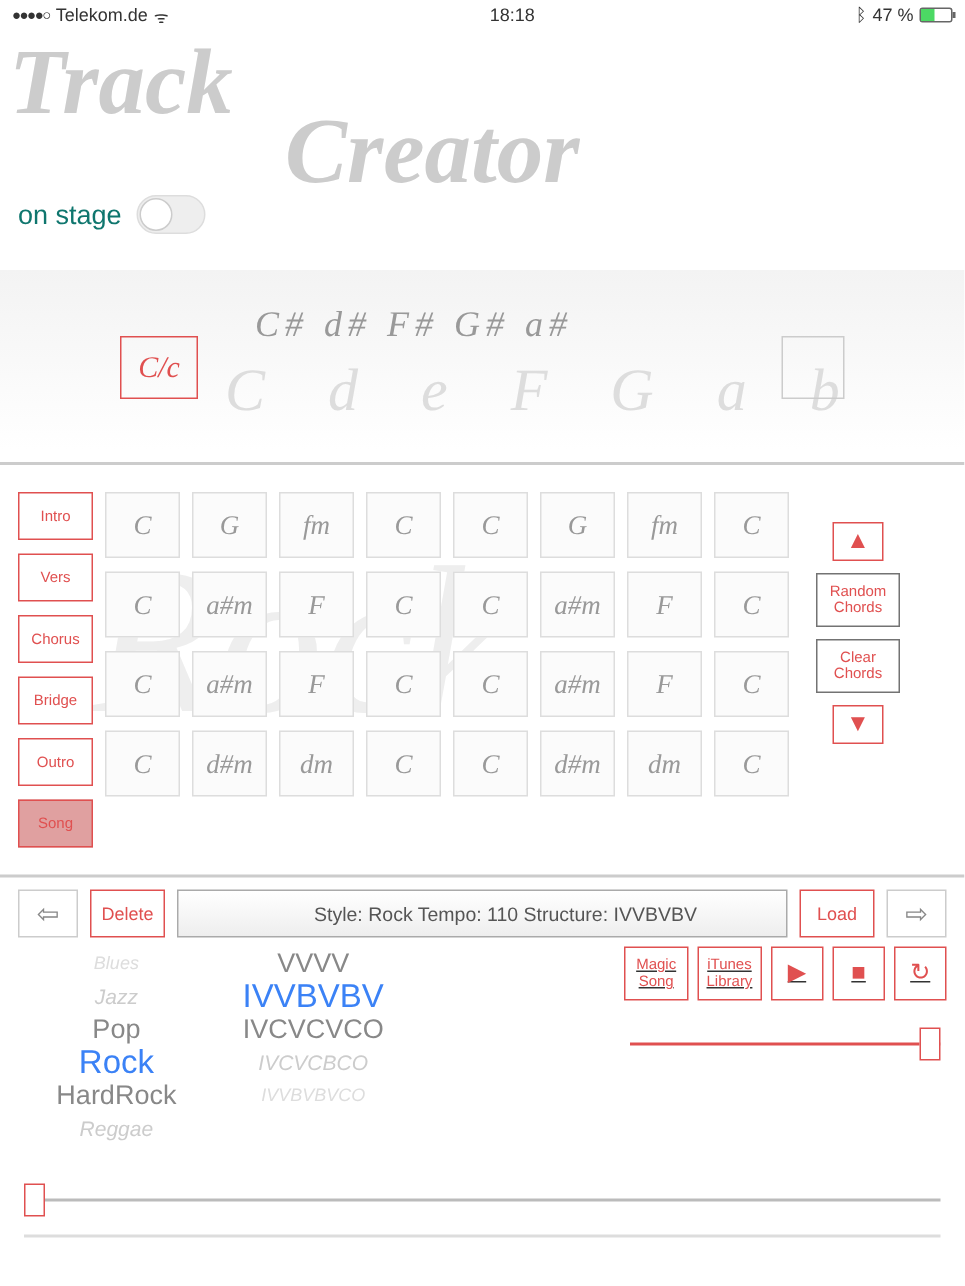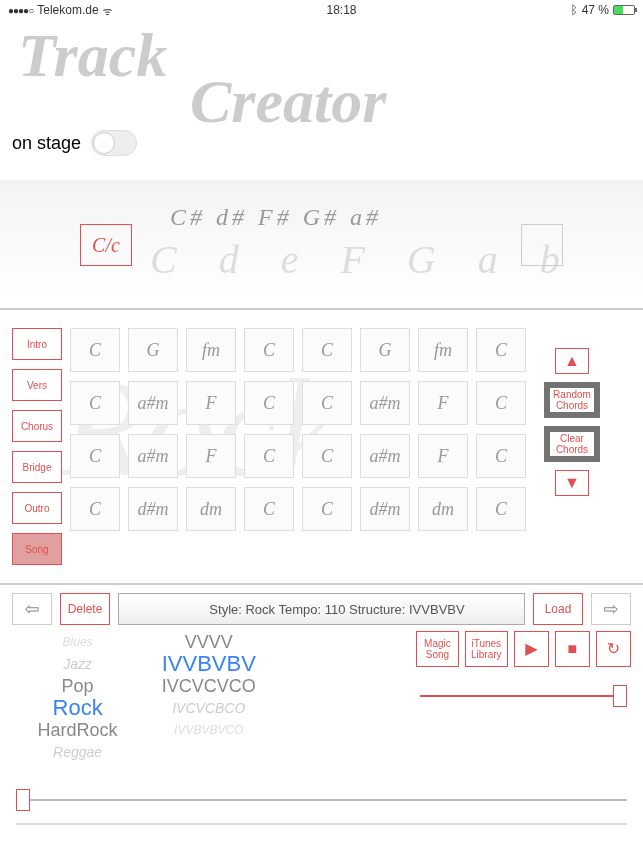--- a/index.html
+++ b/index.html
@@ -30,31 +30,31 @@
 }
 .title-text {
   position: absolute;
   font-family: "Brush Script MT", "Comic Sans MS", cursive;
   font-size: 62px;
   color: #ccc;
   font-style: italic;
   font-weight: bold;
   line-height: 1;
 }
-.t-track { top: 4px; left: 18px; }
+.t-track { top: 4px; left: 6px; }
 .t-creator { top: 50px; left: 190px; }
 .stage-row {
   position: absolute;
   top: 110px;
   left: 12px;
   display: flex;
   align-items: center;
   gap: 10px;
 }
-.stage-label { font-size: 18px; color: #000000; }
+.stage-label { font-size: 18px; color: #0f766e; }
 .switch {
   width: 46px; height: 26px;
   border-radius: 13px;
   background: #eee;
   border: 1px solid #ddd;
   position: relative;
 }
 .switch-knob {
   width: 22px; height: 22px;
   border-radius: 11px;
@@ -171,21 +171,21 @@
   padding-top: 20px;
 }
 .arrow-btn {
   width: 34px; height: 26px;
   border: 1px solid #e05050;
   display: flex; align-items: center; justify-content: center;
   color: #e05050;
 }
 .act-btn {
   width: 56px; height: 36px;
-  border: 6px solid #737373;
+  border: 1px solid #737373;
   color: #e05050;
   font-size: 10px;
   display: flex; align-items: center; justify-content: center;
   text-align: center;
   line-height: 1.1;
 }
 .divider {
   border: 0;
   border-top: 2px solid #ccc;
   margin: 8px 0;
@@ -252,21 +252,21 @@
 .p-item.sel { font-size: 22px; color: #3b82f6; font-style: normal; font-weight: 400; }
 .p-item.near { font-size: 18px; color: #888; font-style: normal; }
 .p-item.f1 { font-size: 14px; color: #ccc; }
 .p-item.f2 { font-size: 12px; color: #ddd; }
 .transport {
   display: flex;
   flex-direction: column;
   gap: 8px;
   width: 215px;
 }
-.tx-row1 { display: flex; gap: 6px; }
+.tx-row1 { display: flex; gap: 6px; text-decoration: underline; }
 .tx-btn {
   border: 1px solid #e05050;
   color: #e05050;
   height: 36px;
   display: flex; align-items: center; justify-content: center;
   font-size: 10px;
   line-height: 1.1;
   text-align: center;
 }
 .tx-sm { width: 44px; }

